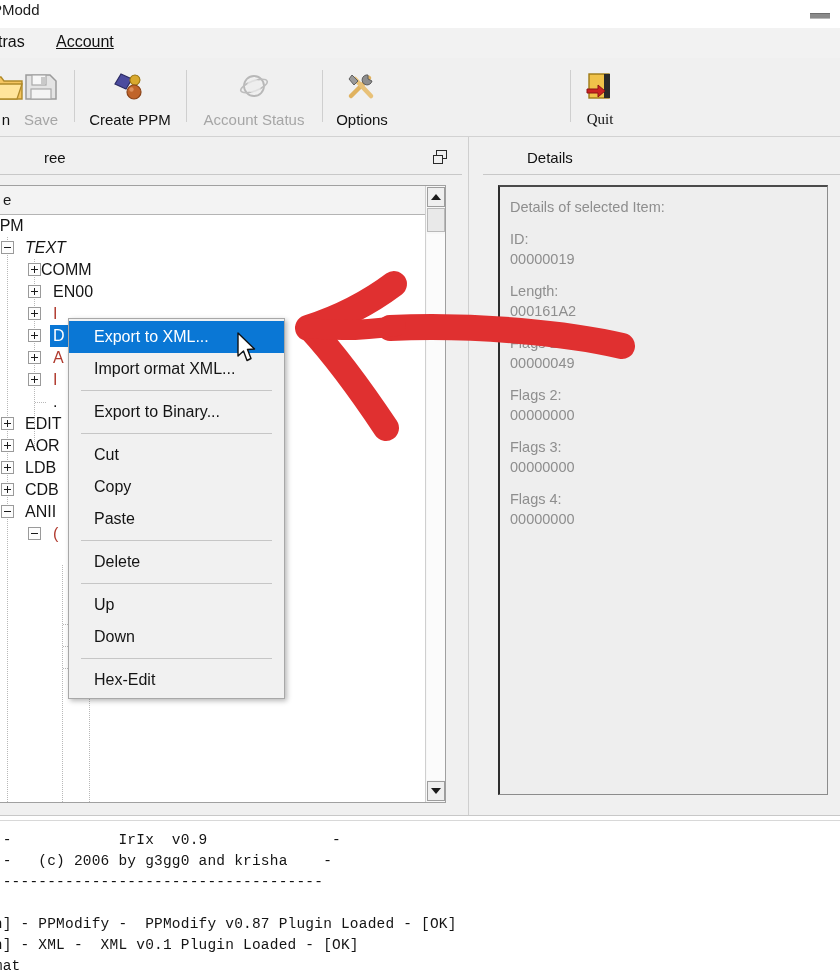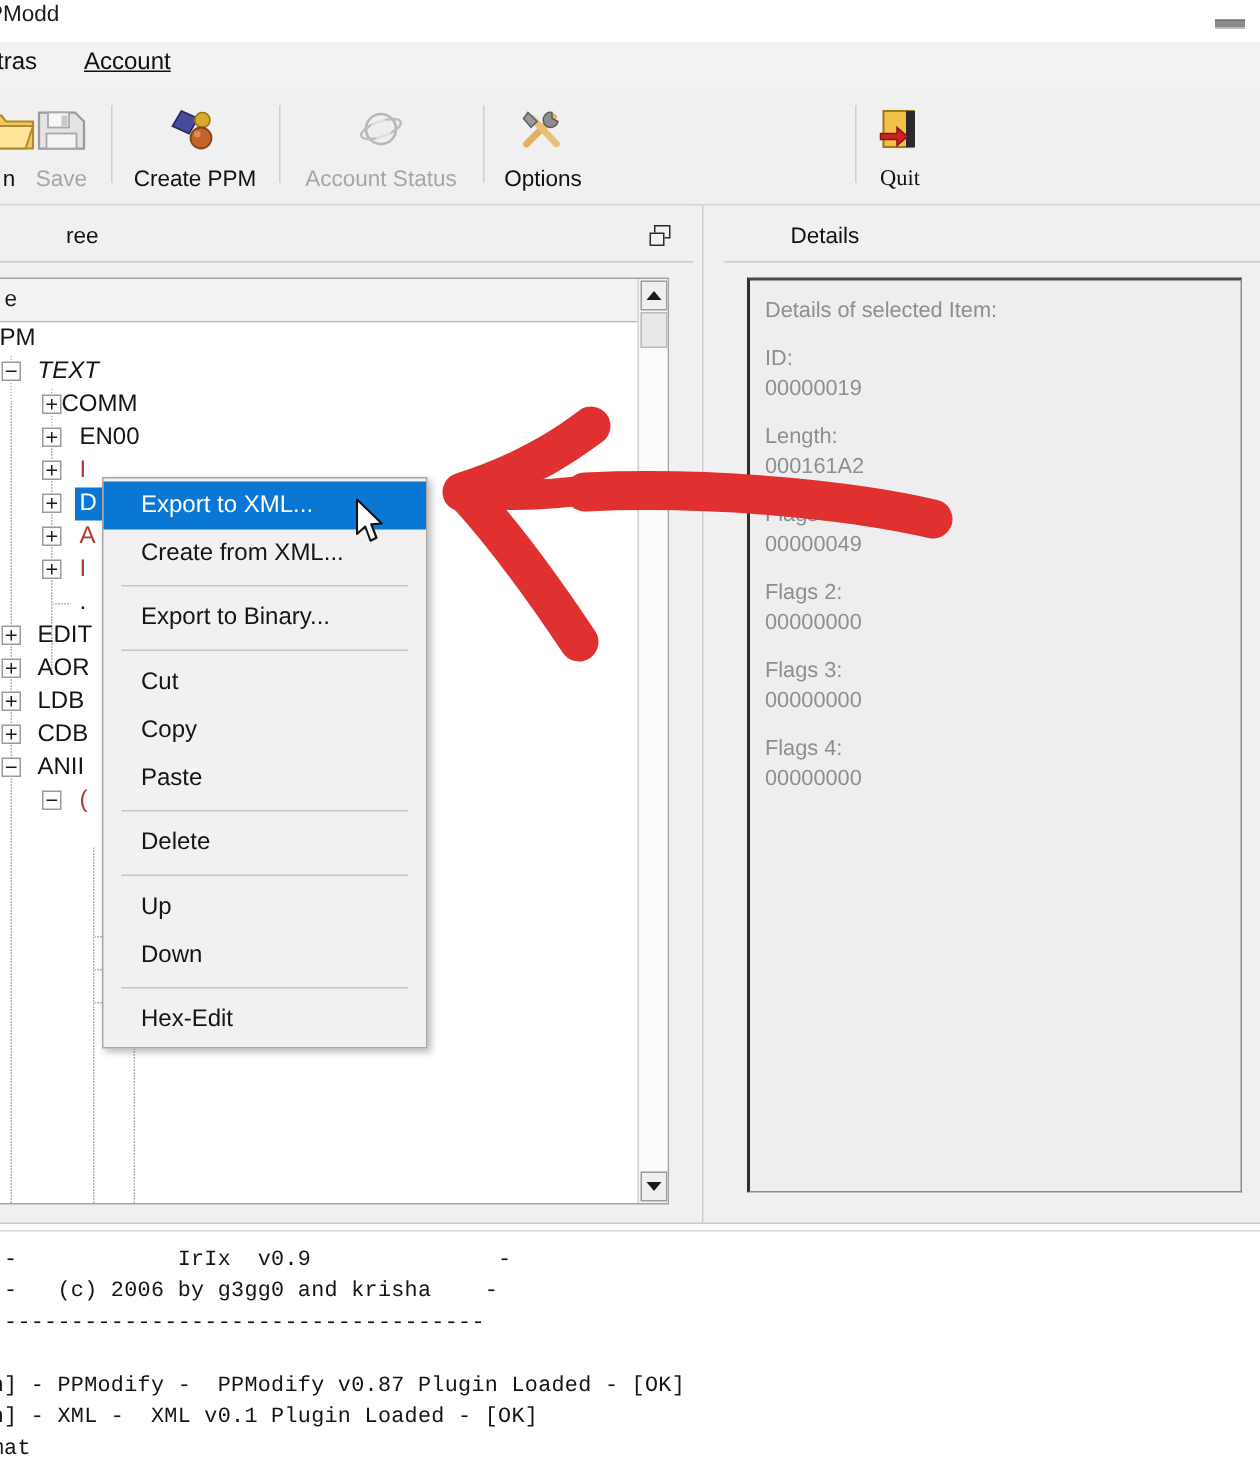--- a/index.html
+++ b/index.html
@@ -561,21 +561,21 @@
       <div class="dline">00000000</div>
       <div class="dgap"></div>
 
       <div class="dline">Flags 4:</div>
       <div class="dline">00000000</div>
     </div>
   </div>
 
   <div class="ctxmenu">
     <div class="ctxitem active">Export to XML...</div>
-    <div class="ctxitem">Create from XML...</div>
+    <div class="ctxitem">Import ormat XML...</div>
     <div class="ctxsep"></div>
     <div class="ctxitem">Export to Binary...</div>
     <div class="ctxsep"></div>
     <div class="ctxitem">Cut</div>
     <div class="ctxitem">Copy</div>
     <div class="ctxitem">Paste</div>
     <div class="ctxsep"></div>
     <div class="ctxitem">Delete</div>
     <div class="ctxsep"></div>
     <div class="ctxitem">Up</div>

